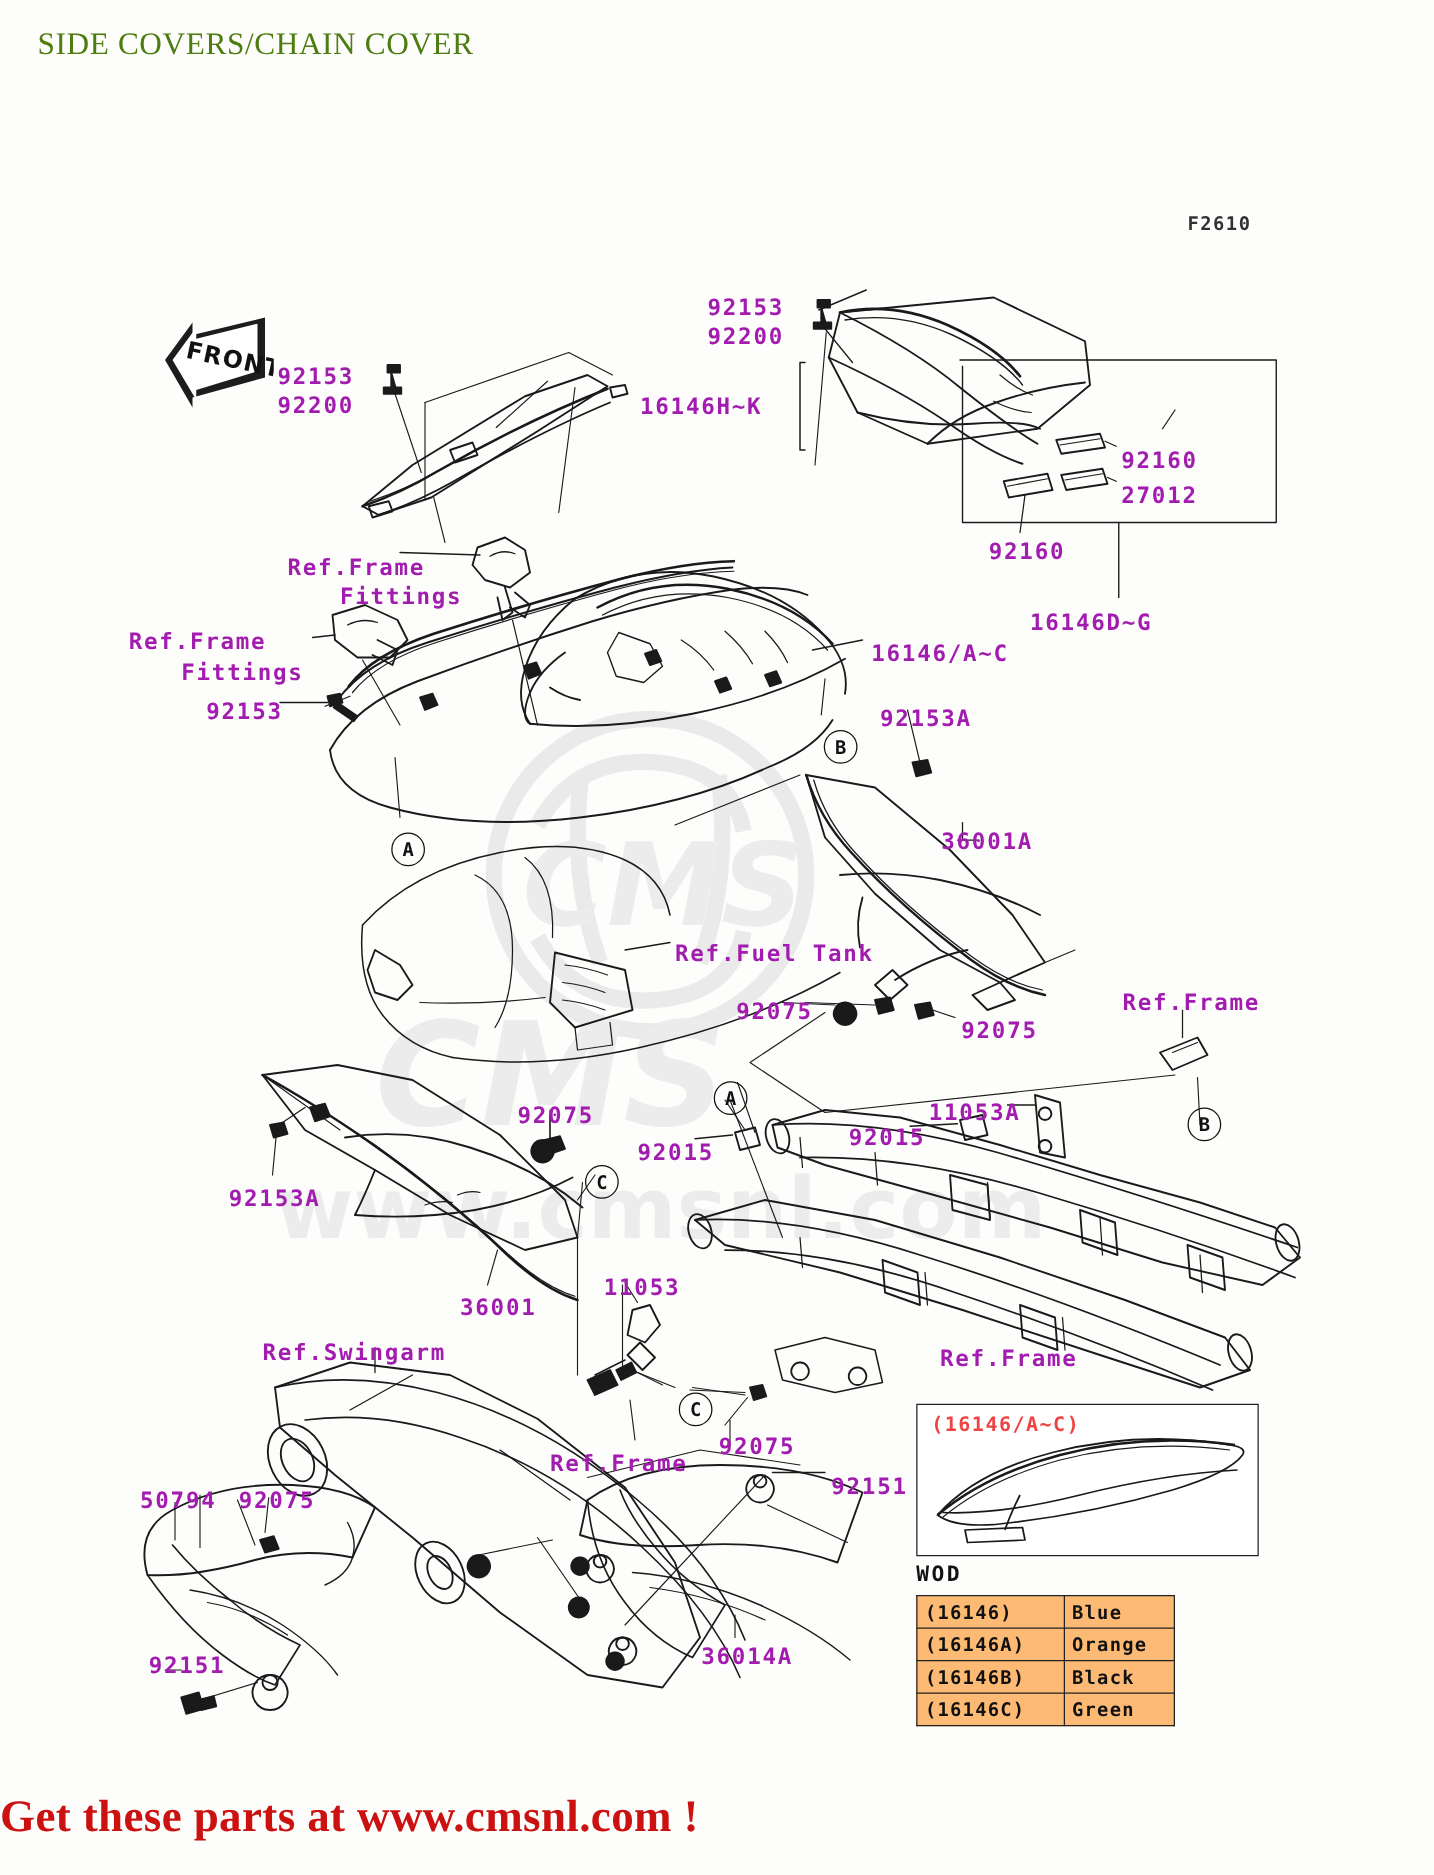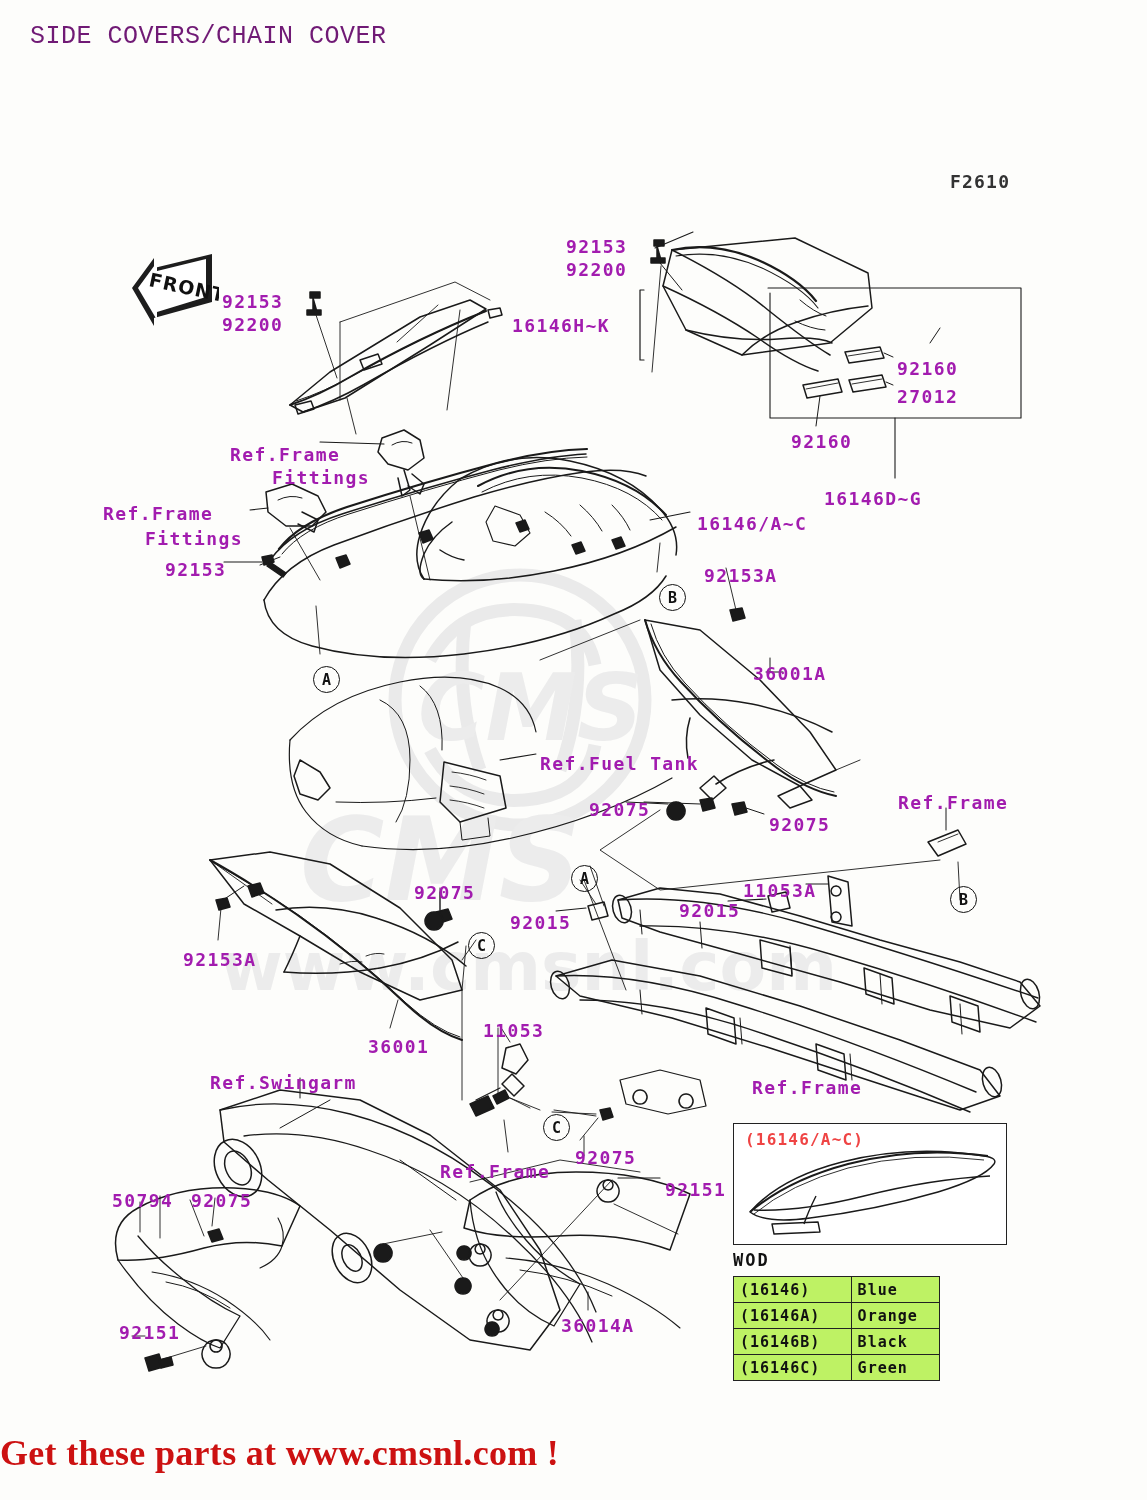--- a/index.html
+++ b/index.html
@@ -3,35 +3,35 @@
 <meta charset="utf-8">
 <style>
   html,body{margin:0;padding:0;background:#fff;}
   body{
     width:1147px;height:1500px;position:relative;overflow:hidden;
     font-family:"DejaVu Sans Mono","Liberation Mono",monospace;
     background:#fdfdfb;
   }
   #page-title{
     position:absolute;left:30px;top:22px;
-    font-family:Liberation Mono, monospace;
-    font-size:25px;letter-spacing:.5px;color:#701a75;font-weight:400;
+    font-family:Liberation Serif, serif;
+    font-size:25px;letter-spacing:.5px;color:#4d7c0f;font-weight:400;
     white-space:nowrap;
   }
   #diagram-area{position:absolute;left:0;top:60px;width:1147px;height:1360px;}
   svg.layer{position:absolute;left:0;top:0;width:1147px;height:1360px;overflow:visible;}
   #watermark-layer{opacity:1;}
   
   .lbl{
     position:absolute;
     font-family:"DejaVu Sans Mono","Liberation Mono",monospace;
     font-size:18px;font-weight:bold;color:#a21caf;white-space:nowrap;
     letter-spacing:1.4px;line-height:1.28;
   }
-  .lbl.code{font-size:18px;font-weight:bold;letter-spacing:1.2px;color:#333;}
+  .lbl.code{font-size:15px;font-weight:bold;letter-spacing:1.2px;color:#333;}
   
   .circ{
     position:absolute;width:25px;height:25px;border:1.6px solid #111;border-radius:50%;
     font-family:"DejaVu Sans Mono","Liberation Mono",monospace;
     font-size:15px;font-weight:bold;color:#111;
     display:flex;align-items:center;justify-content:center;background:transparent;
   }
   
   #front-badge{position:absolute;left:124px;top:186px;width:95px;height:85px;}
   
@@ -44,21 +44,21 @@
     font-size:16px;font-weight:bold;letter-spacing:1.2px;color:#ef4444;
   }
   #inset-art{position:absolute;left:0;top:0;width:272px;height:120px;}
   #wod-title{
     position:absolute;left:733px;top:1190px;width:272px;
     font-size:17px;font-weight:bold;letter-spacing:2px;color:#111;
   }
   
   #color-table{
     position:absolute;left:733px;top:1216px;width:207px;
-    border-collapse:collapse;background:#bef264;
+    border-collapse:collapse;background:#fdba74;
   }
   #color-table td{
     border:1.3px solid #222;height:25px;padding:0 6px;
     font-family:"DejaVu Sans Mono","Liberation Mono",monospace;
     font-size:15px;font-weight:bold;color:#111;letter-spacing:1px;
   }
   #color-table td.c1{width:112px;}
   #color-table td.c2{width:80px;}
   
   #footer-text{

